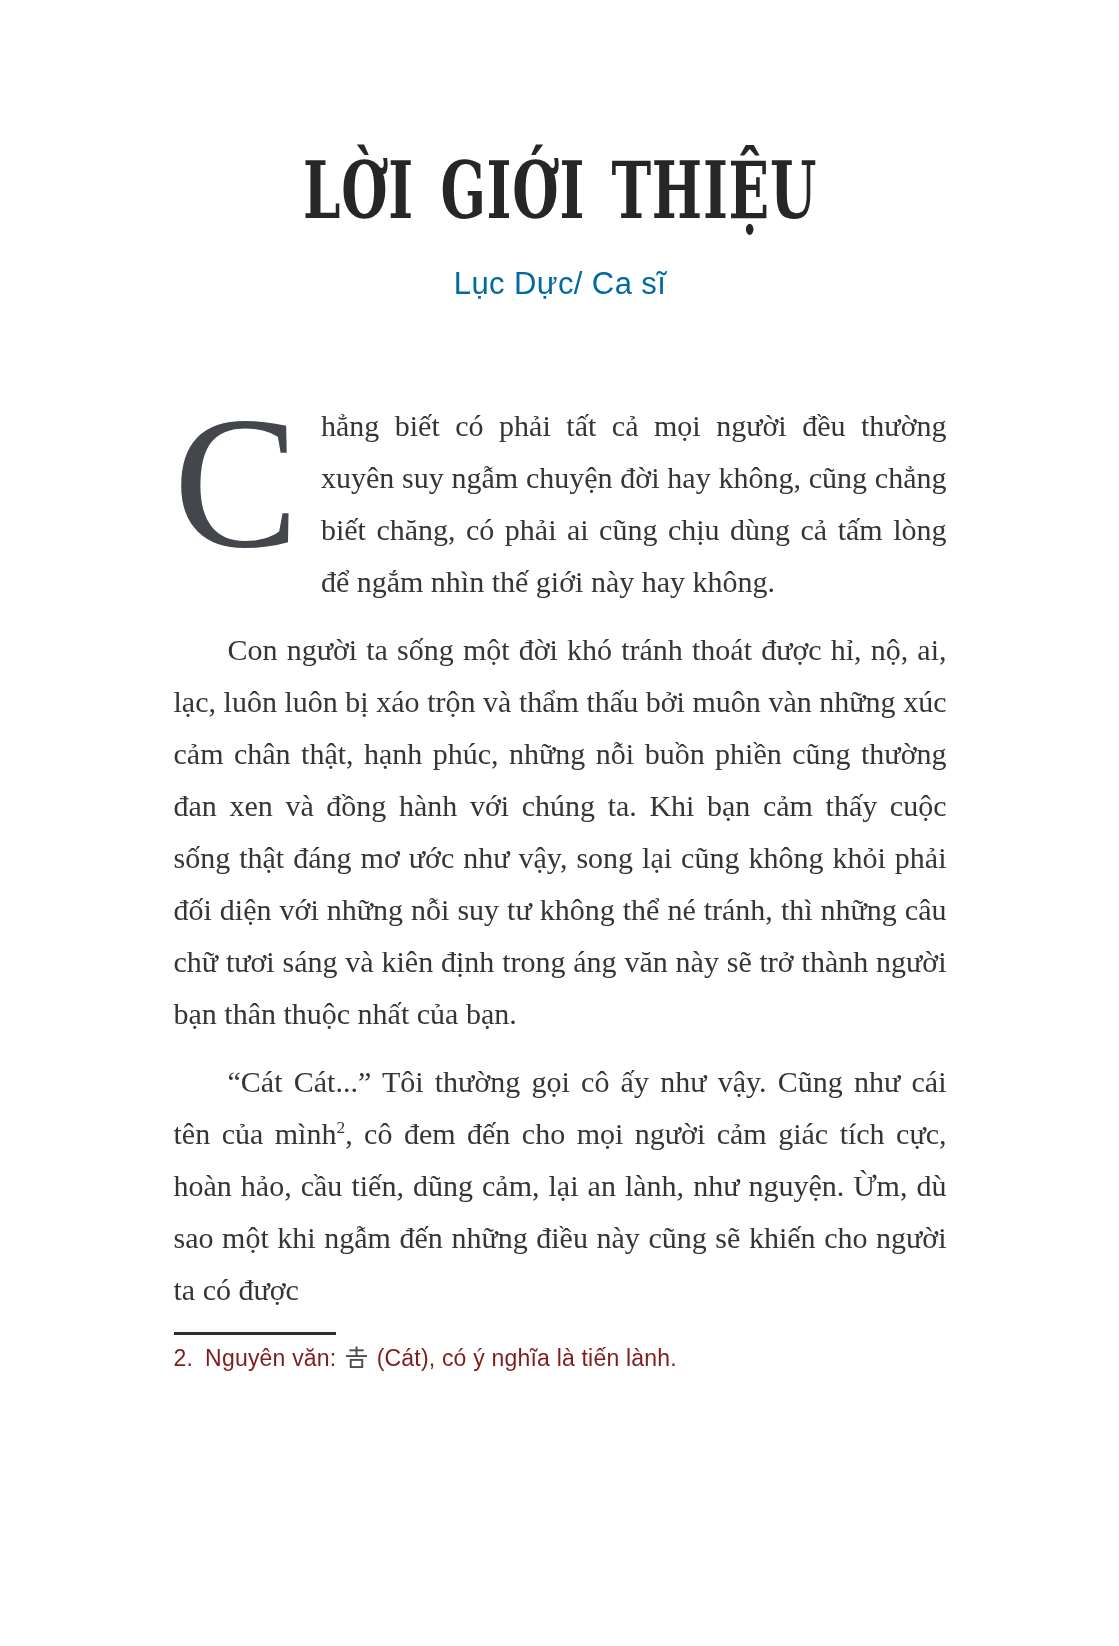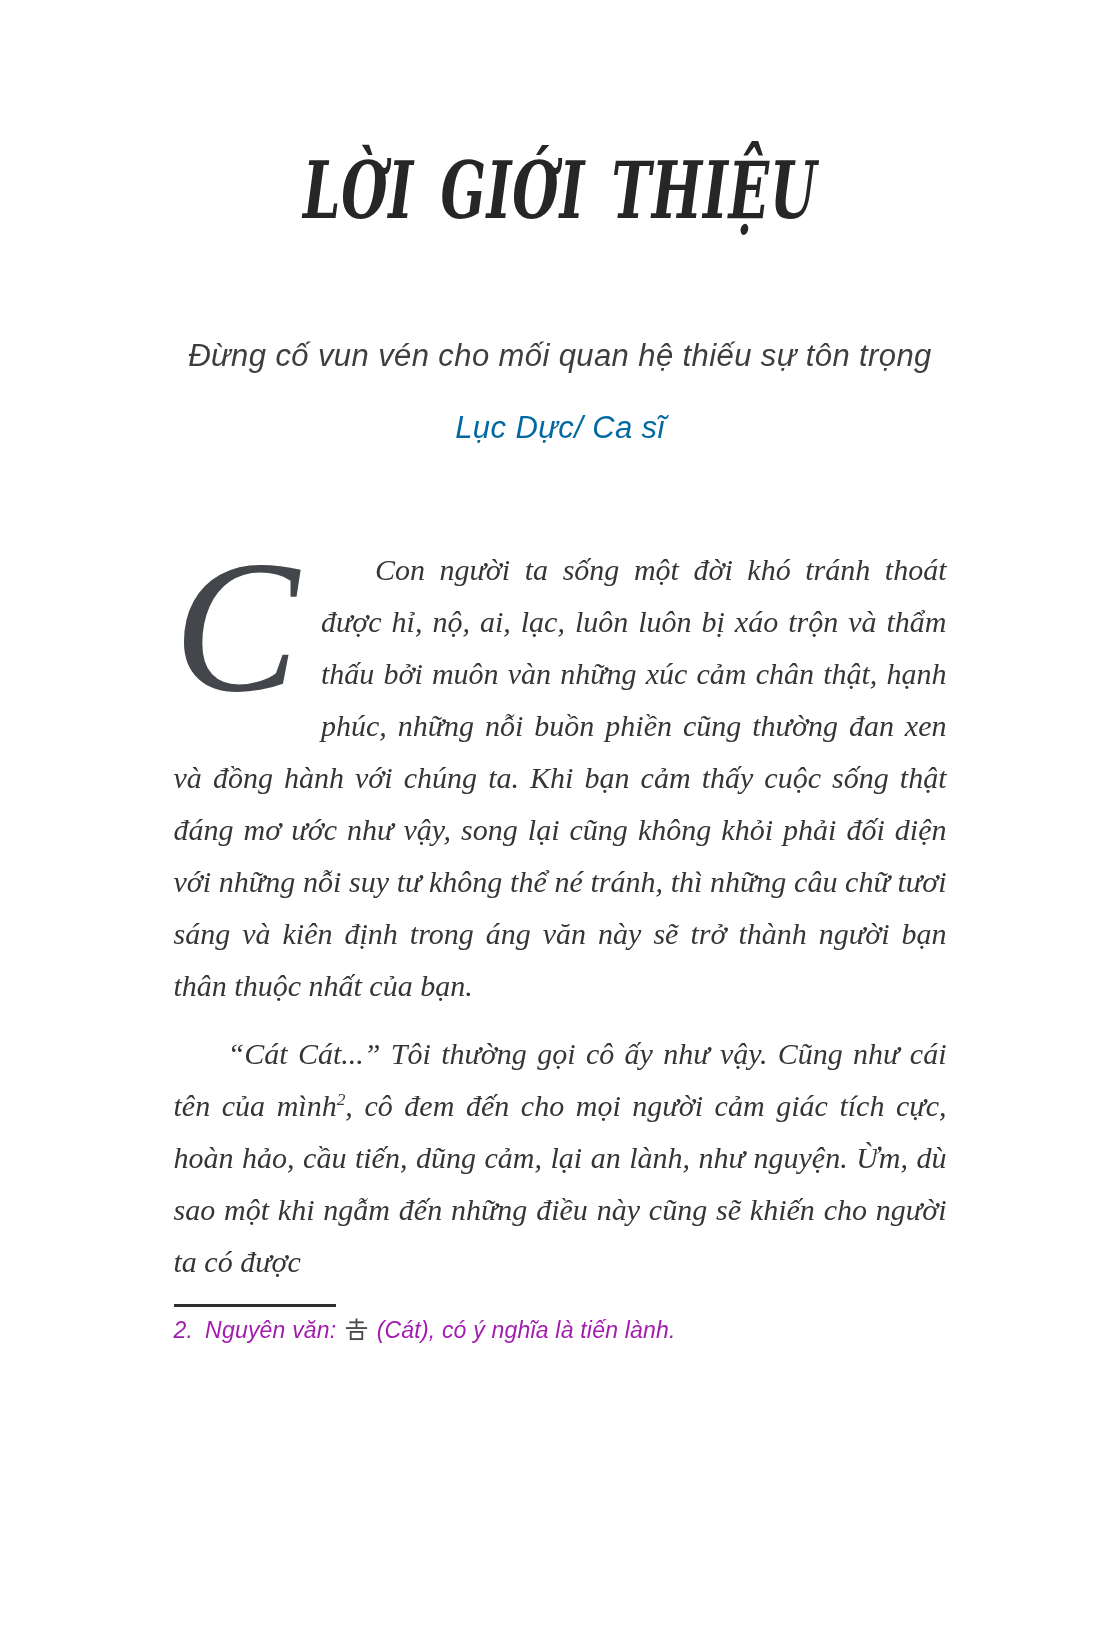--- a/index.html
+++ b/index.html
@@ -6,21 +6,20 @@
   .page {
     position: relative;
     width: 1062px;
     height: 1646px;
     margin: 0 auto;
     background: #ffffff;
     overflow: hidden;
     box-sizing: border-box;
     padding: 0 144px 0 145px;
     color: #363636;
-    font-style: italic;
   }
   
   .title {
     margin: 150px 0 0 0;
     text-align: center;
     font-family: "DejaVu Serif", serif;
     font-weight: 700;
     font-size: 74px;
     line-height: 82px;
     color: #262626;
@@ -84,21 +83,21 @@
   .footnote-rule {
     width: 162px;
     border-top: 3px solid #2f2f2f;
     margin: 0 0 8px 0;
   }
   .footnote {
     margin: 0;
     font-family: "Liberation Sans", sans-serif;
     font-size: 23px;
     line-height: 30px;
-    color: #a21caf;
+    color: #7f1d1d;
     letter-spacing: 0.2px;
   }
   .footnote .fn-marker { margin-right: 12px; }
   .hanzi-svg {
     display: inline-block;
     vertical-align: -3px;
     margin: 0 2px;
   }
   .sr-only {
     position: absolute;
@@ -117,27 +116,26 @@
     color: #4a4a4a;
   }
 </style>
 </head>
 <body>
 
 <div class="page">
 
   <h1 class="title"><span class="title-inner">LỜI GIỚI THIỆU</span></h1>
 
-  <p class="subtitle">Đừng cố vun vén cho mối quan hệ thiếu sự tôn trọng</p>
 
   <p class="author">Lục Dực/ Ca sĩ</p>
 
   <div class="body-text">
 
-    <p class="para"><span class="dropcap">C</span></p>
+    <p class="para"><span class="dropcap">C</span><span>hẳng biết có phải tất cả mọi người đều thường xuyên suy ngẫm chuyện đời hay không, cũng chẳng biết chăng, có phải ai cũng chịu dùng cả tấm lòng để ngắm nhìn thế giới này hay không.</span></p>
 
     <p class="para indent">Con người ta sống một đời khó tránh thoát được hỉ, nộ, ai, lạc, luôn luôn bị xáo trộn và thẩm thấu bởi muôn vàn những xúc cảm chân thật, hạnh phúc, những nỗi buồn phiền cũng thường đan xen và đồng hành với chúng ta. Khi bạn cảm thấy cuộc sống thật đáng mơ ước như vậy, song lại cũng không khỏi phải đối diện với những nỗi suy tư không thể né tránh, thì những câu chữ tươi sáng và kiên định trong áng văn này sẽ trở thành người bạn thân thuộc nhất của bạn.</p>
 
     <p class="para indent"><span>“Cát Cát...” Tôi thường gọi cô ấy như vậy. Cũng như cái tên của mình</span><sup class="fnref">2</sup><span>, cô đem đến cho mọi người cảm giác tích cực, hoàn hảo, cầu tiến, dũng cảm, lại an lành, như nguyện. Ừm, dù sao một khi ngẫm đến những điều này cũng sẽ khiến cho người ta có được</span></p>
   </div>
 
   <div class="footnote-area">
     <div class="footnote-rule"></div>
     <p class="footnote"><span class="fn-marker">2.</span><span>Nguyên văn:</span>
       <svg class="hanzi-svg" width="23" height="23" viewBox="0 0 24 24" aria-hidden="true">

